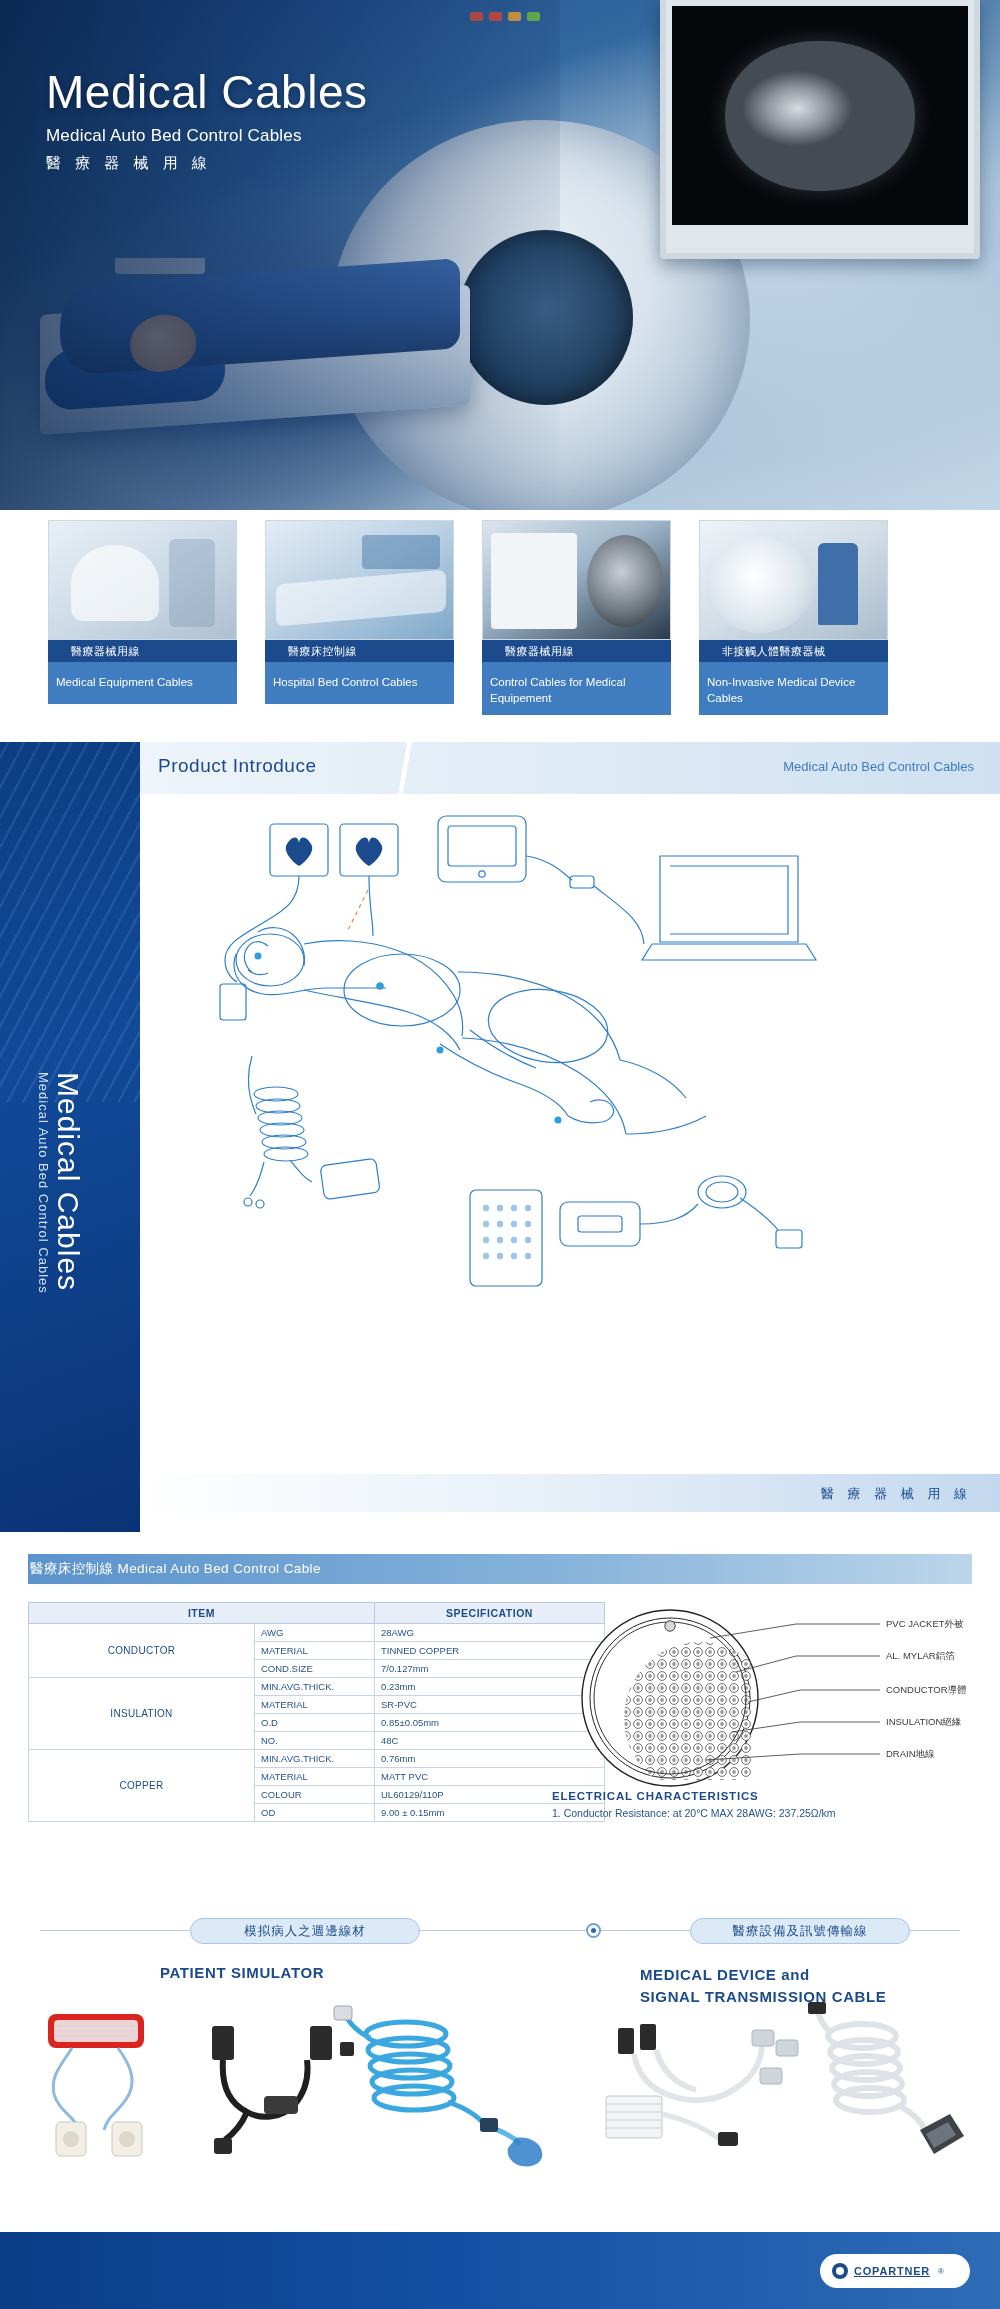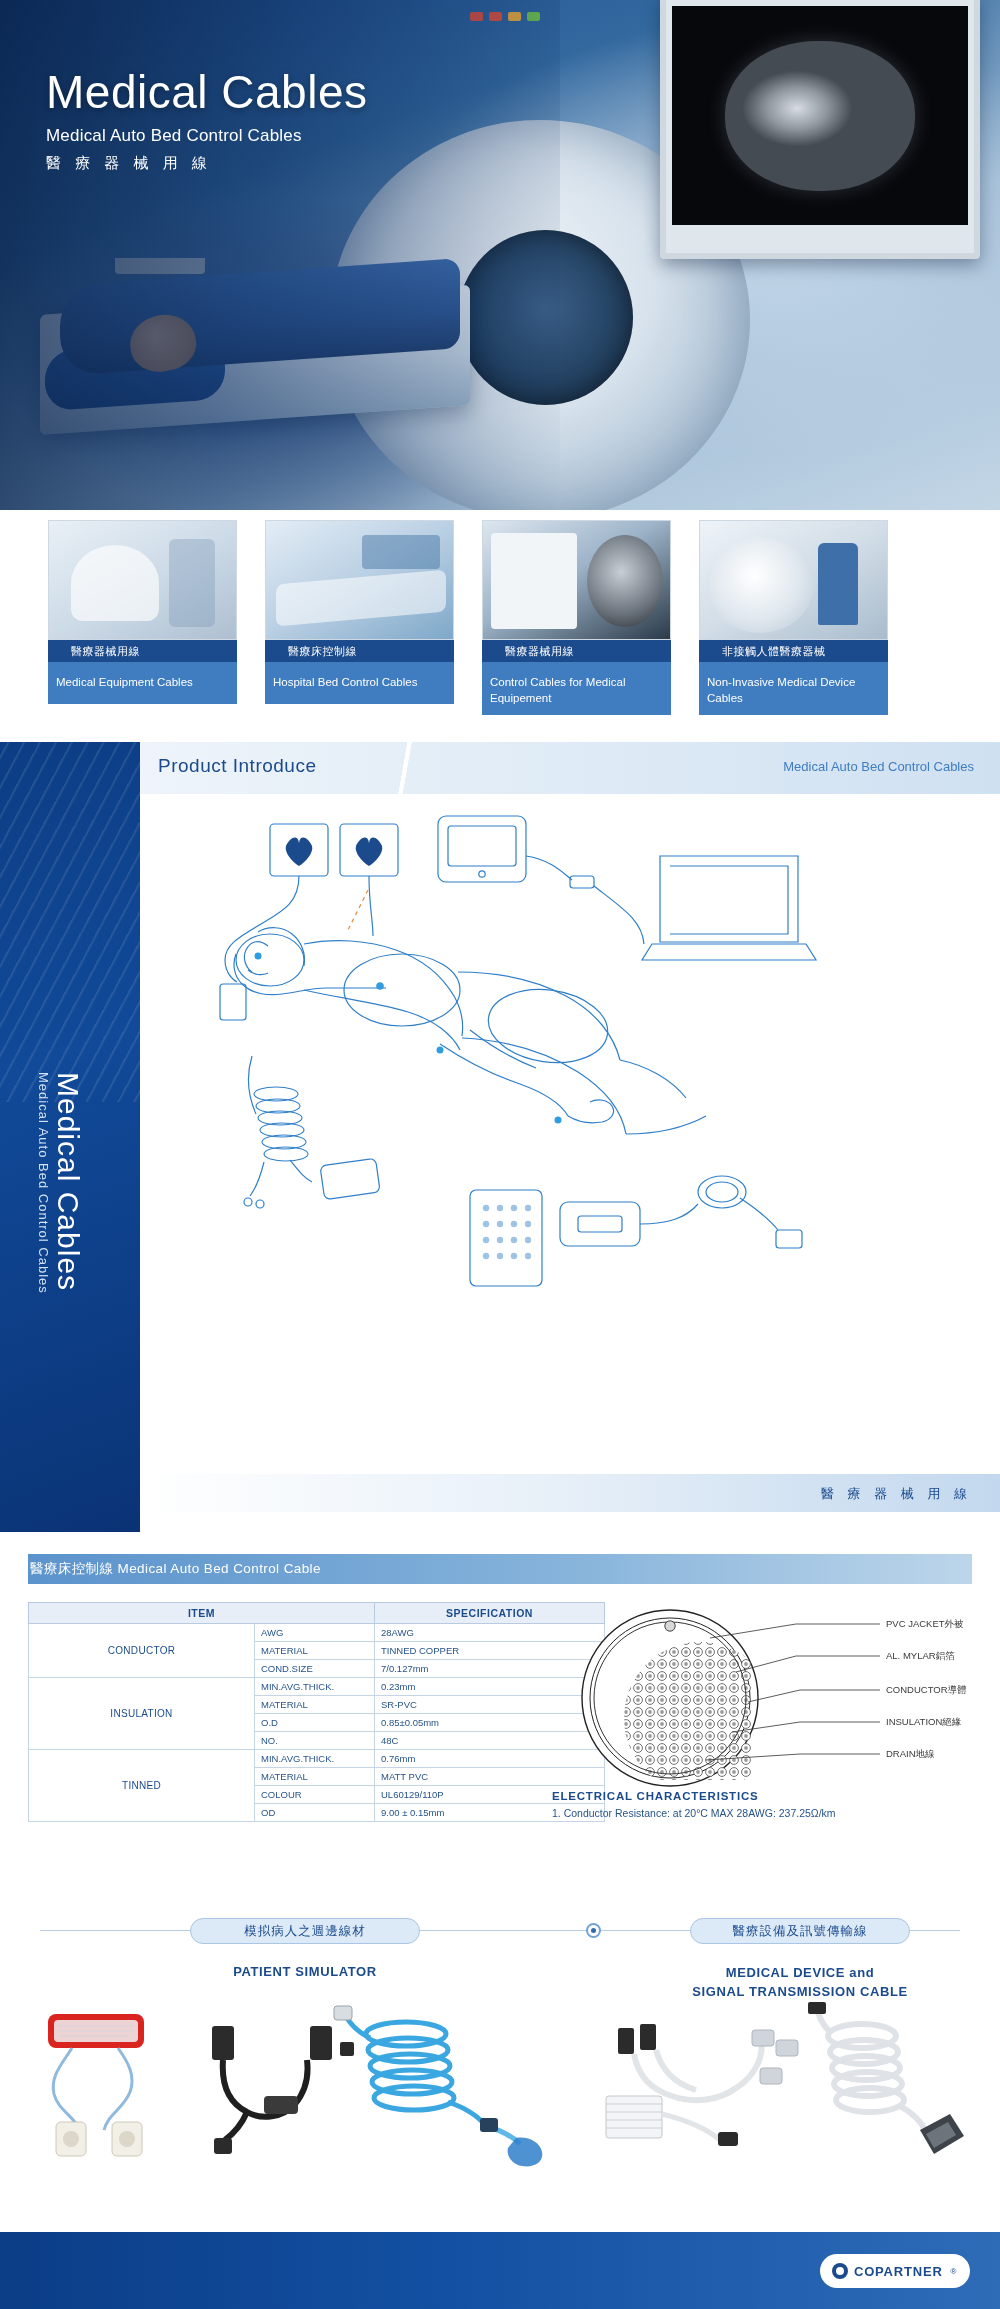--- a/index.html
+++ b/index.html
@@ -215,38 +215,38 @@
   }
   .bm-dot::after { content:""; position:absolute; left:3px; top:3px; width:5px; height:5px; border-radius:50%; background:#2f6cae; }
   .pill {
     position: absolute; height: 26px; border-radius: 13px;
     background: #dce9f6; border: 1px solid #a9c6e2; color: #1b4b8d;
     font-size: 12.5px; display: flex; align-items: center; justify-content: center;
     letter-spacing: 1px;
   }
   .pill-l { left: 190px; top: 66px; width: 230px; }
   .pill-r { left: 690px; top: 66px; width: 220px; }
-  .cap { position: absolute; color: #1b4b8d; font-weight: bold; font-size: 13px; text-align: center; letter-spacing: 0.6px; }
+  .cap { position: absolute; color: #1b4b8d; font-weight: bold; font-size: 15px; letter-spacing: 0.6px; }
   .cap-l { left: 160px; top: 112px; width: 290px; }
   .cap-r { left: 640px; top: 112px; width: 320px; line-height: 1.45; }
   .prod { position: absolute; }
 
   
   .footer {
     position: absolute; left: 0; top: 2232px; width: 1000px; height: 77px;
     background: linear-gradient(90deg, #0b3d86 0%, #1350a3 45%, #2e6cb8 100%);
   }
   .footer-logo {
     position: absolute; right: 30px; top: 22px; width: 150px; height: 34px;
     background: #ffffff; border-radius: 17px; display: flex; align-items: center; gap: 6px;
     padding-left: 12px;
   }
   .logo-mark { width: 16px; height: 16px; border-radius: 50%; background: #1b4b8d; position: relative; flex: 0 0 auto; }
   .logo-mark::after { content:""; position:absolute; left:4px; top:4px; width:8px; height:8px; border-radius:50%; background:#fff; }
-  .logo-text { font-size: 13px; color: #1b4b8d; font-weight: bold; letter-spacing: 0.8px; }
+  .logo-text { font-size: 11px; color: #1b4b8d; font-weight: bold; letter-spacing: 0.8px; text-decoration: underline; }
   .logo-r { font-size: 8px; color: #1b4b8d; margin-left: 2px; vertical-align: top; }
 </style>
 </head>
 <body>
 
 <div class="page">
 
   <div class="hero">
     <div class="hero-photo">
       <div class="gantry">
@@ -477,21 +477,21 @@
         <tr>
           <td class="k">O.D</td>
           <td class="v">0.85±0.05mm</td>
         </tr>
         <tr>
           <td class="k">NO.</td>
           <td class="v">48C</td>
         </tr>
 
         <tr>
-          <td class="grp" rowspan="4">TINNED</td>
+          <td class="grp" rowspan="4">COPPER</td>
           <td class="k">MIN.AVG.THICK.</td>
           <td class="v">0.76mm</td>
         </tr>
         <tr>
           <td class="k">MATERIAL</td>
           <td class="v">MATT PVC</td>
         </tr>
         <tr>
           <td class="k">COLOUR</td>
           <td class="v">UL60129/110P</td>

